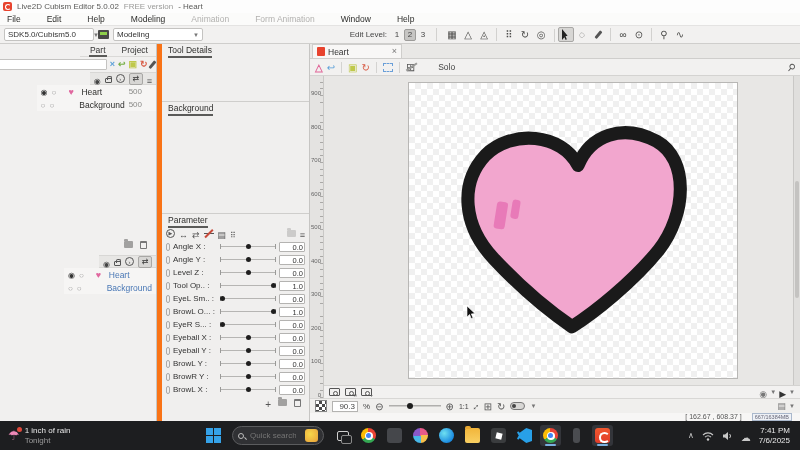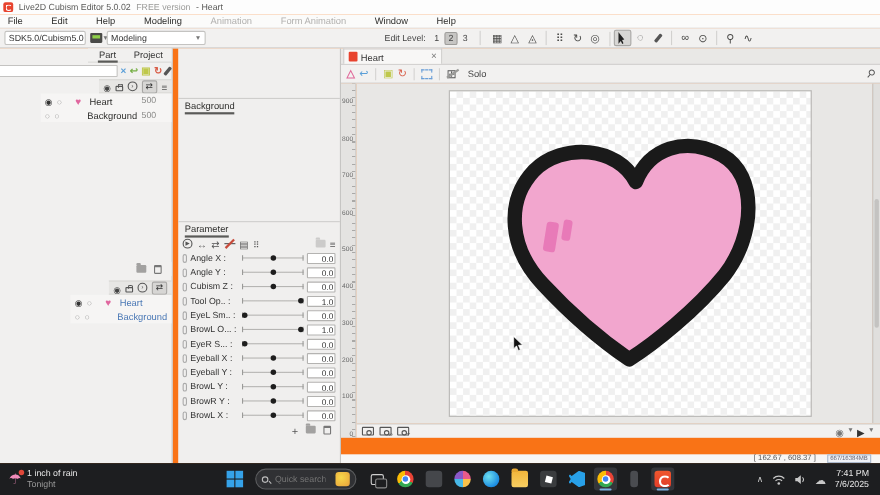--- a/index.html
+++ b/index.html
@@ -9,21 +9,21 @@
   
   .titlebar{position:absolute;left:0;top:0;width:800px;height:13px;background:#fdfdfd;display:flex;align-items:center;gap:5px;padding-left:3px;font-size:8px;color:#5a5a58;}
   .app-ico{width:9px;height:9px;border-radius:2px;background:var(--accent-orange);position:relative;flex:0 0 auto;}
   .app-ico::before{content:"";position:absolute;left:2px;top:2px;width:4px;height:4px;border:1.2px solid #fff;border-radius:50%;border-right-color:transparent;}
   .titlebar .dim{color:#9a9a98;}
   .menubar{position:absolute;left:0;top:13px;width:800px;height:13px;background:#fbfbfa;border-bottom:1px solid #e4e3e2;display:flex;align-items:center;font-size:8.5px;color:#2e2e2c;gap:12px;}
   .menu-item{padding:0 7px;}
   .menu-item.disabled{color:#b2b1af;}
   .toolbar{position:absolute;left:0;top:26px;width:800px;height:18px;background:#f2f1f0;border-bottom:1px solid #cfcecc;display:flex;align-items:center;padding:0 4px;gap:4px;}
   .select{height:13px;background:#fff;border:1px solid #c4c3c1;border-radius:2px;font-size:8px;color:#333;display:flex;align-items:center;justify-content:space-between;padding:0 3px;}
-  .sdk-select{width:74px;gap:17px;}
+  .sdk-select{width:90px;gap:17px;}
   .mode-select{width:90px;}
   .caret{font-size:6px;color:#777;line-height:1;}
   .mode-ico{width:11px;height:9px;background:#4a4a48;border-radius:1px;position:relative;}
   .mode-ico::after{content:"";position:absolute;left:2px;top:2px;width:7px;height:3px;background:#8fd04a;}
   .el-label{font-size:8px;color:#444;margin-left:auto;}
   .levels{display:flex;gap:1px;}
   .lvl{width:12px;height:12px;display:flex;align-items:center;justify-content:center;font-size:8px;color:#444;border-radius:2px;border:1px solid transparent;}
   .lvl.active{background:#c6c5c3;border-color:#9d9c9a;}
   .tb-sep{width:1px;height:13px;background:#d2d1cf;margin:0 3px;}
   .tools{display:flex;align-items:center;}
@@ -111,21 +111,21 @@
   .viewbar{position:absolute;left:0;top:15px;right:0;height:17px;background:#f2f1f0;border-bottom:1px solid #d4d3d1;display:flex;align-items:center;gap:4px;padding:0 5px;font-size:8.5px;color:#444;}
   .vb-sep{width:1px;height:11px;background:#d4d3d1;margin:0 2px;}
   .k-mesh::before{content:"△";color:var(--icon-pink);font-size:10px;font-weight:bold;}
   .k-curve::before{content:"↩";color:var(--sel-blue);font-size:10px;}
   .k-sq::before{content:"▣";color:var(--icon-yellow);font-size:10px;}
   .k-rot::before{content:"↻";color:var(--icon-red);font-size:10px;}
   .k-dash{width:10px;height:9px;border:1px dashed #6a9fd8;}
   .k-gridslash{position:relative;}
   .k-gridslash::before{content:"⊞";font-size:11px;color:#555;}
   .k-gridslash::after{content:"";position:absolute;left:-1px;top:5px;width:13px;height:1.5px;background:#9a9a98;transform:rotate(-35deg);}
-  .solo-label{margin-left:6px;}
+  .solo-label{margin-left:19px;}
   .k-pin{margin-left:auto;}
   .k-pin::before{content:"⚲";font-size:10px;color:#555;display:inline-block;transform:rotate(40deg);}
   .ruler{position:absolute;left:0;top:32px;width:14px;height:322px;background:#e4e3e1;border-right:1px solid #c9c8c6;}
   .ruler::before{content:"";position:absolute;right:0;top:0;bottom:0;width:3px;
     background:repeating-linear-gradient(to bottom,transparent 0 5.7px,#aaa9a7 5.7px 6.7px);}
   .ruler-label{position:absolute;left:0;width:11px;text-align:right;font-size:6px;color:#666;line-height:6px;}
   .viewport{position:absolute;left:14px;top:32px;right:7px;height:309px;background:#e8e7e5;overflow:hidden;}
   .artboard{position:absolute;left:84px;top:6px;width:330px;height:297px;border:1px solid #b8b7b5;
     background:conic-gradient(#f0f0f0 25%,#ffffff 0 50%,#f0f0f0 0 75%,#ffffff 0) 0 0/12px 12px;}
   .heart-svg{position:absolute;left:40px;top:42px;}
@@ -365,20 +365,21 @@
           <span class="eye"></span>
           <span class="circ"></span>
           <span class="row-glyph"></span>
           <span class="row-label">Background</span>
         </div>
       </div>
     <div class="flex-fill"></div>
   </div>
 
   <div class="mid">
+    <div class="section-title"><u>Tool Details</u></div>
     <div class="sec-body-a"></div>
     <div class="section-title"><u>Background</u></div>
     <div class="sec-body-b"></div>
     <div class="section-title"><u>Parameter</u></div>
     <div class="param-toolbar">
       <span class="k-circplay">▶</span>
       <span class="k-harrow"></span>
       <span class="k-swap2"></span>
       <span class="k-redslash"></span>
       <span class="k-kbd"></span>
@@ -398,21 +399,21 @@
 
         <div class="param-row" style="--pos: 50%;">
           <span class="p-toggle"></span>
           <span class="p-label">Angle Y :</span>
           <div class="p-slider"></div>
           <span class="p-value">0.0</span>
         </div>
 
         <div class="param-row" style="--pos: 50%;">
           <span class="p-toggle"></span>
-          <span class="p-label">Cubism Z :</span>
+          <span class="p-label">Level Z :</span>
           <div class="p-slider"></div>
           <span class="p-value">0.0</span>
         </div>
 
         <div class="param-row" style="--pos: 96%;">
           <span class="p-toggle"></span>
           <span class="p-label">Tool Op.. :</span>
           <div class="p-slider"></div>
           <span class="p-value">1.0</span>
         </div>
@@ -528,20 +529,38 @@
     </div>
     <div class="vscroll"></div>
     <div class="camera-row">
       <span class="k-cam"></span>
       <span class="k-cam link"></span>
       <span class="k-cam plus"></span>
       <span class="cam-right">
         <span class="k-record"></span>
         <span class="caret">▼</span>
         <span class="k-play"></span>
+        <span class="caret">▼</span>
+      </span>
+    </div>
+    <div class="zoom-row">
+      <span class="checker-sw"></span>
+      <span class="zoom-box">90.3</span>
+      <span>%</span>
+      <span class="k-zoomout"></span>
+      <span class="zslider"></span>
+      <span class="k-zoomin"></span>
+      <span class="ratio">1:1</span>
+      <span class="k-expand"></span>
+      <span class="k-grid2"></span>
+      <span class="k-vrot"></span>
+      <span class="toggle-pill"></span>
+      <span class="caret">▼</span>
+      <span class="zr-right">
+        <span class="k-gridbtn"></span>
         <span class="caret">▼</span>
       </span>
     </div>
     <div class="status-row">
       <span class="coords">[ 162.67 , 608.37 ]</span>
       <span class="mem">667/16384MB</span>
     </div>
   </div>
 
   <div class="taskbar">

